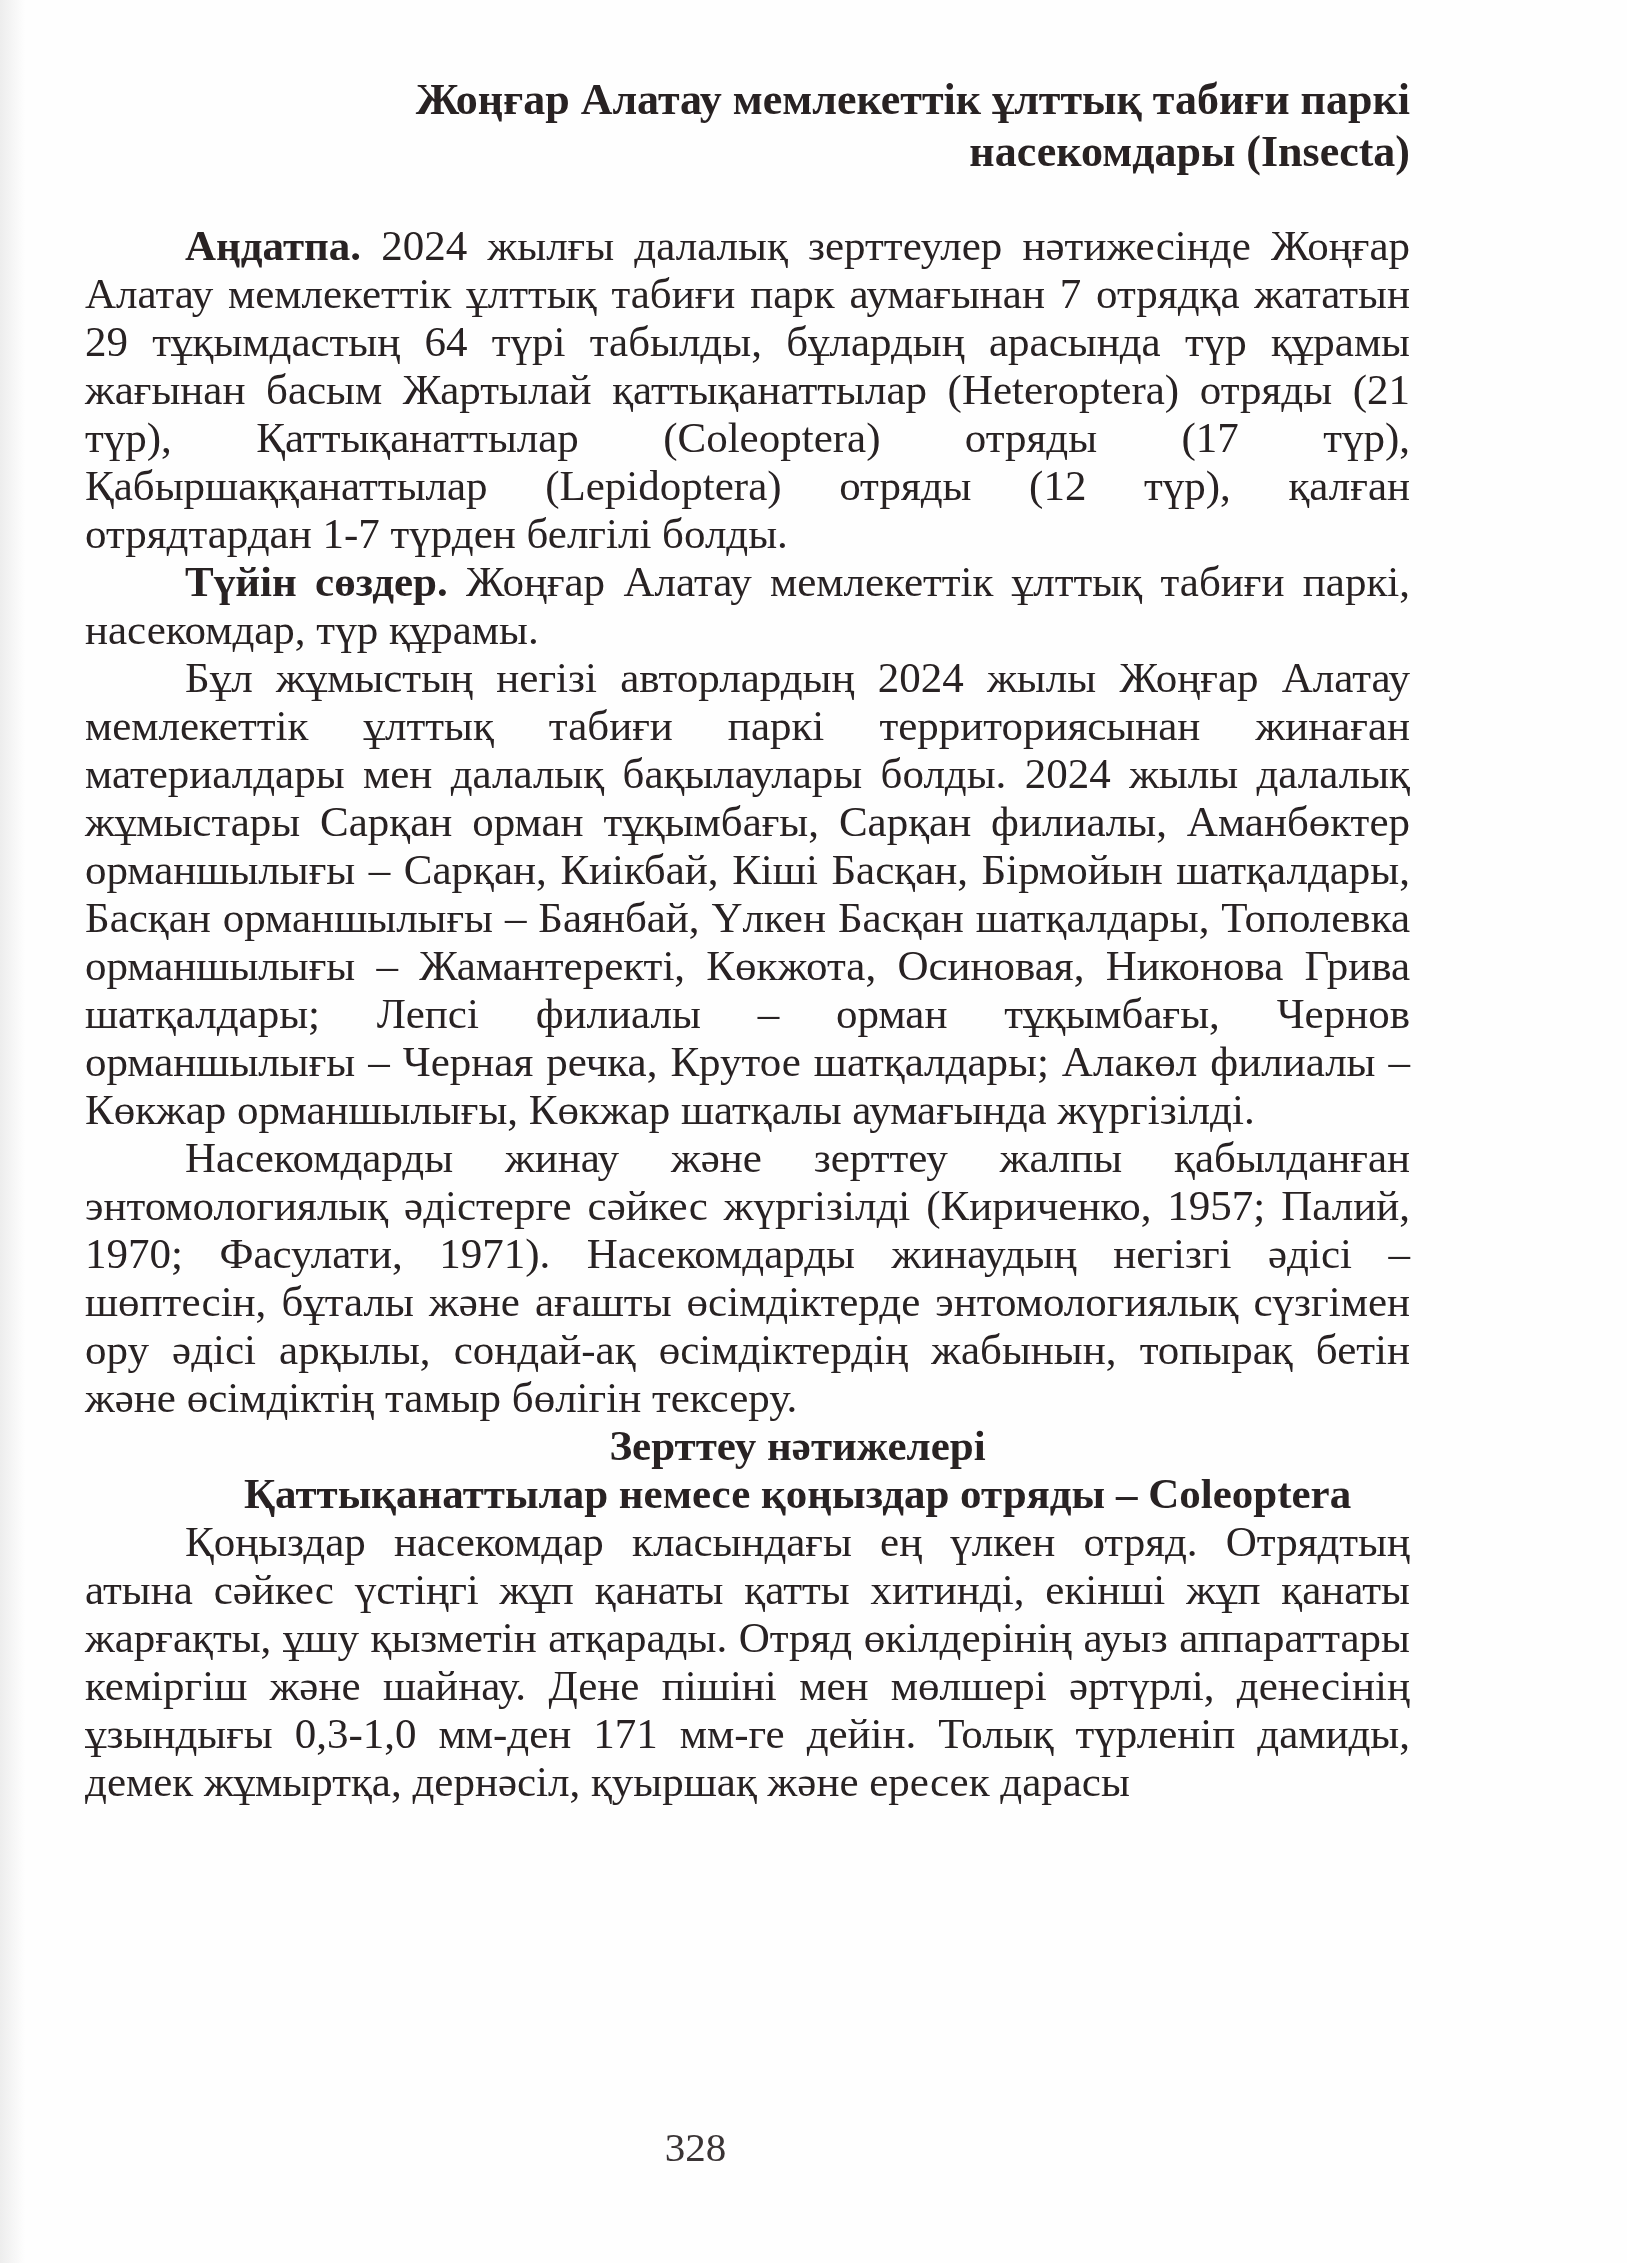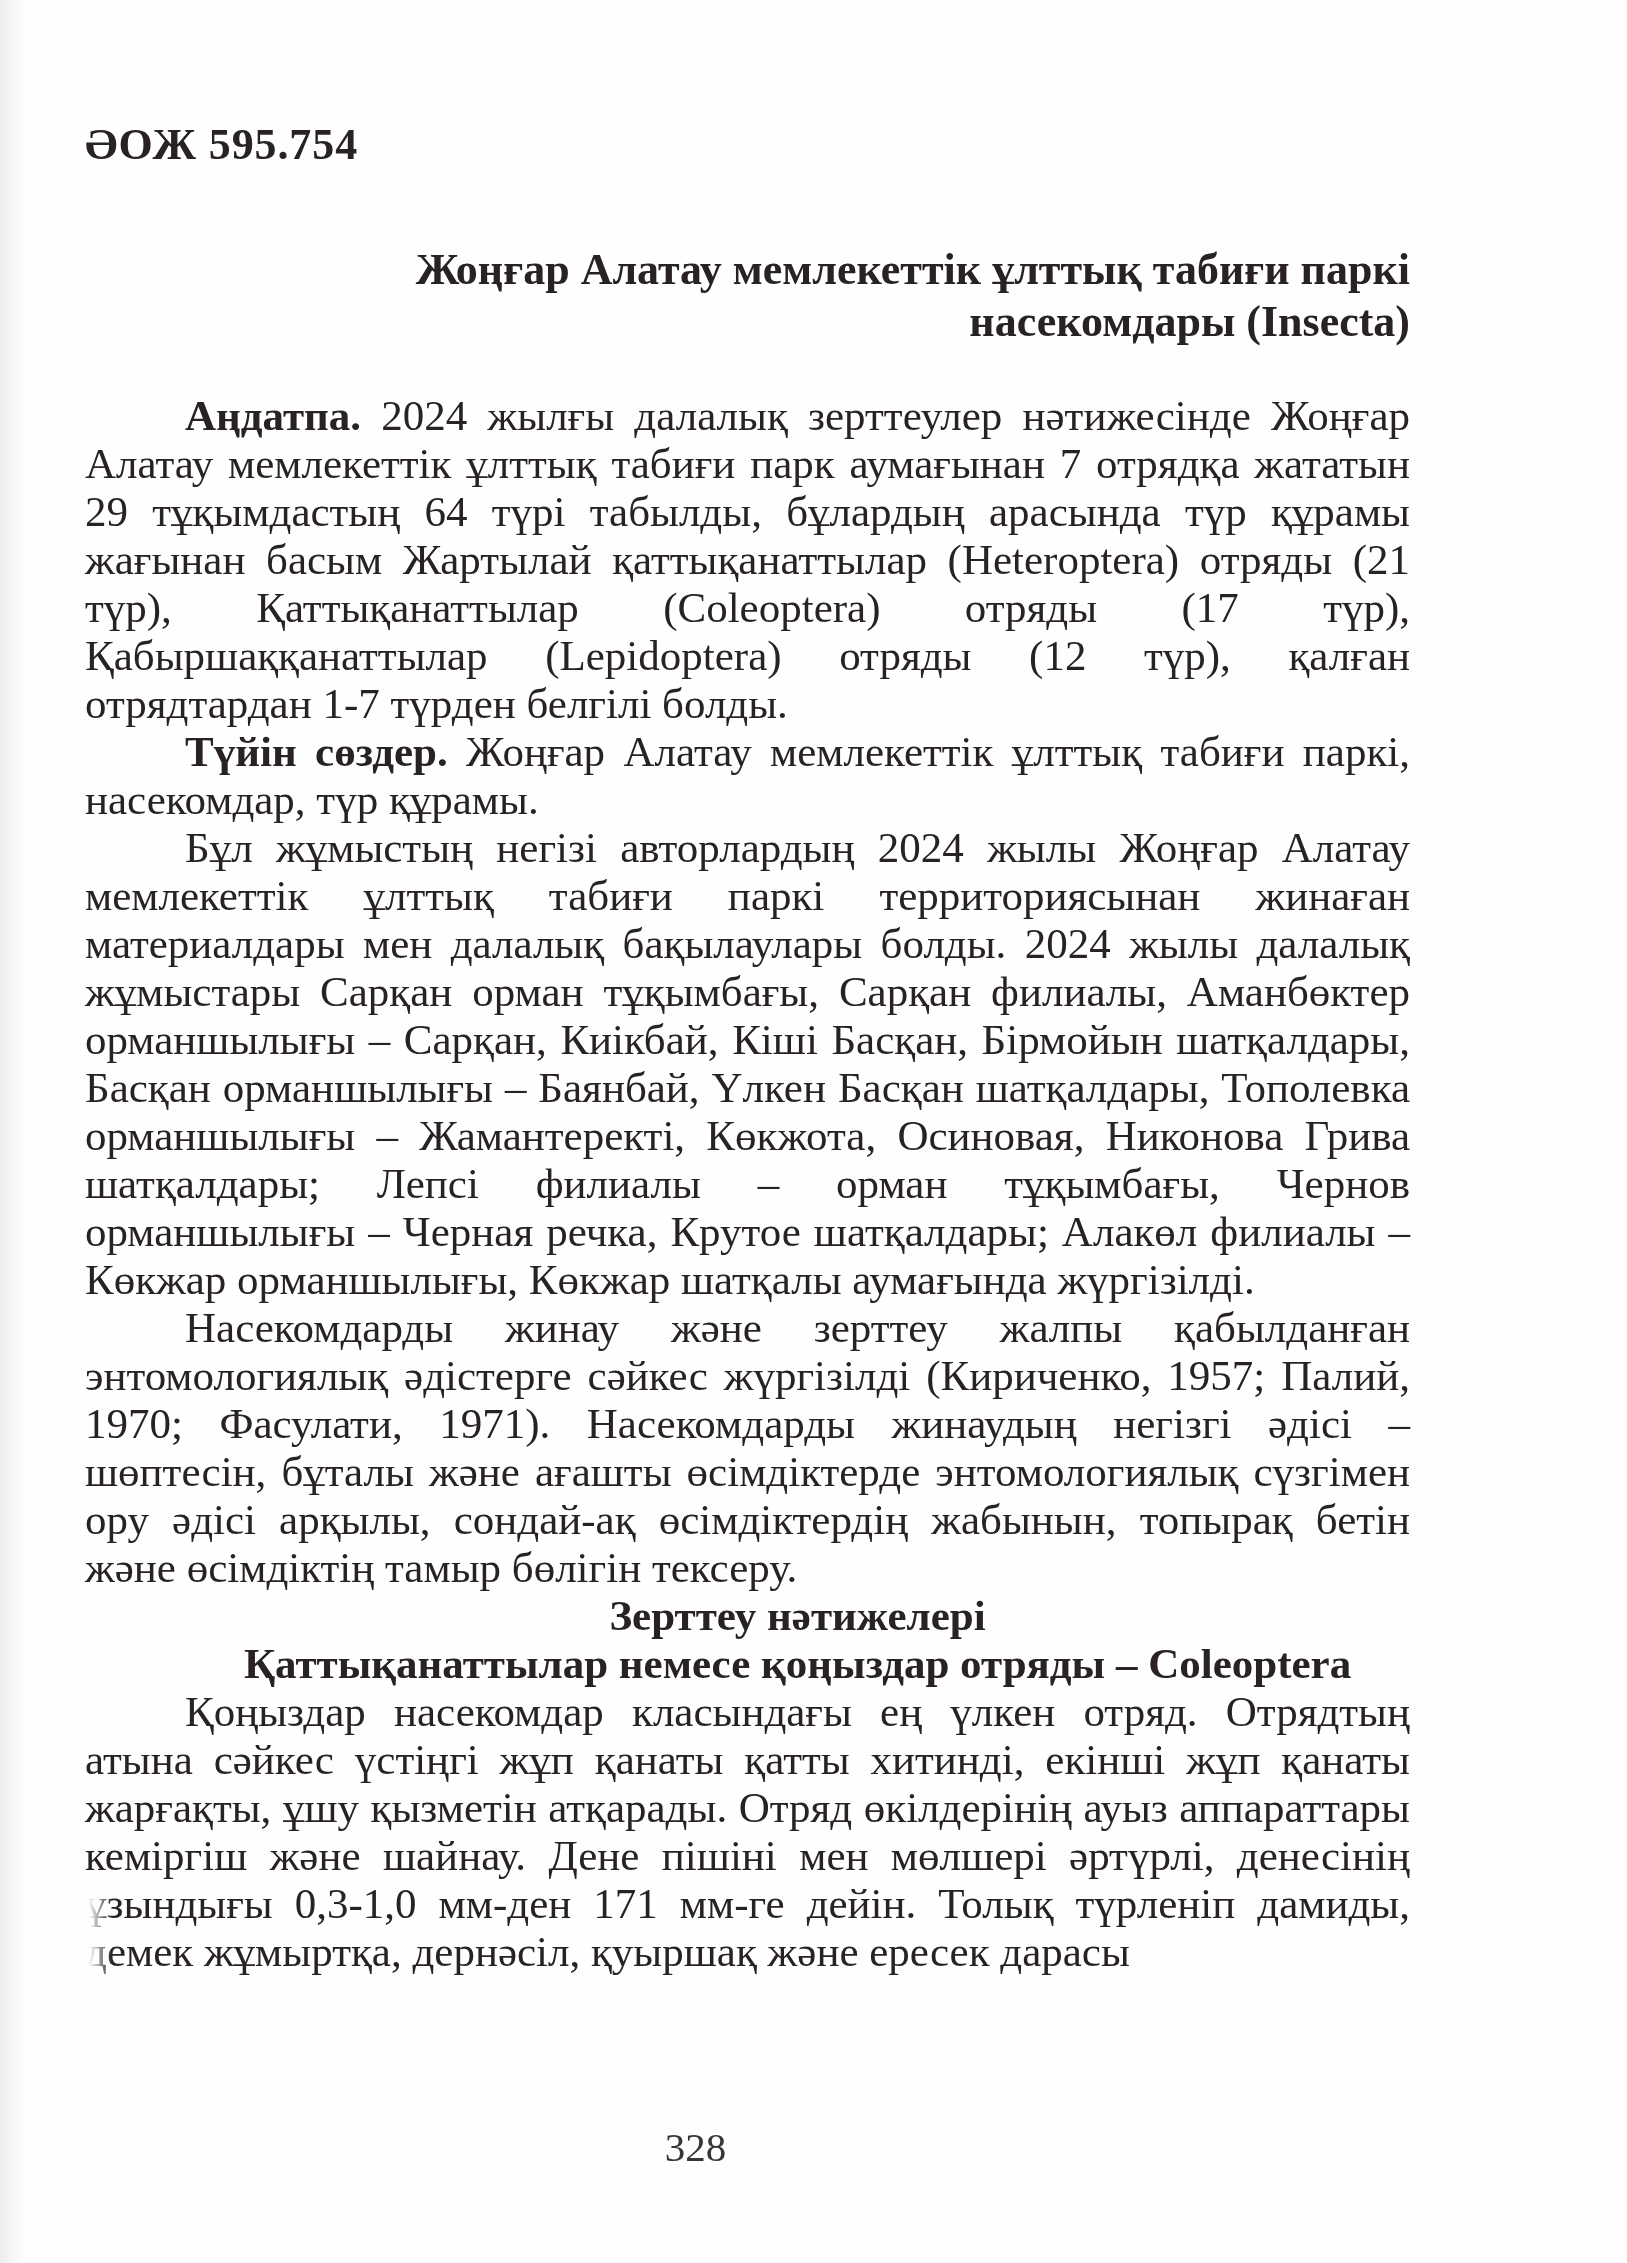--- a/index.html
+++ b/index.html
@@ -86,21 +86,20 @@
     background: linear-gradient(to right, rgba(254,254,254,1) 35%, rgba(254,254,254,0));
     pointer-events: none;
   }
 </style>
 </head>
 <body>
 
 <div class="page">
   <div class="content">
 
-    <div class="udc">ӘОЖ 595.754</div>
 
     <div class="title-block">
       <div class="title-line">Жоңғар Алатау мемлекеттік ұлттық табиғи паркі</div>
       <div class="title-line">насекомдары (Insecta)</div>
     </div>
 
     <div class="body-text">
       <p><b class="lead">Аңдатпа.</b> <span>2024 жылғы далалық зерттеулер нәтижесінде Жоңғар Алатау мемлекеттік ұлттық табиғи парк аумағынан 7 отрядқа жататын 29 тұқымдастың 64 түрі табылды, бұлардың арасында түр құрамы жағынан басым Жартылай қаттықанаттылар (Heteroptera) отряды (21 түр), Қаттықанаттылар (Coleoptera) отряды (17 түр), Қабыршаққанаттылар (Lepidoptera) отряды (12 түр), қалған отрядтардан 1-7 түрден белгілі болды.</span></p>
       <p><b class="lead">Түйін сөздер.</b> <span>Жоңғар Алатау мемлекеттік ұлттық табиғи паркі, насекомдар, түр құрамы.</span></p>
       <p><span>Бұл жұмыстың негізі авторлардың 2024 жылы Жоңғар Алатау мемлекеттік ұлттық табиғи паркі территориясынан жинаған материалдары мен далалық бақылаулары болды. 2024 жылы далалық жұмыстары Сарқан орман тұқымбағы, Сарқан филиалы, Аманбөктер орманшылығы – Сарқан, Киікбай, Кіші Басқан, Бірмойын шатқалдары, Басқан орманшылығы – Баянбай, Үлкен Басқан шатқалдары, Тополевка орманшылығы – Жамантеректі, Көкжота, Осиновая, Никонова Грива шатқалдары; Лепсі филиалы – орман тұқымбағы, Чернов орманшылығы – Черная речка, Крутое шатқалдары; Алакөл филиалы – Көкжар орманшылығы, Көкжар шатқалы аумағында жүргізілді.</span></p>

